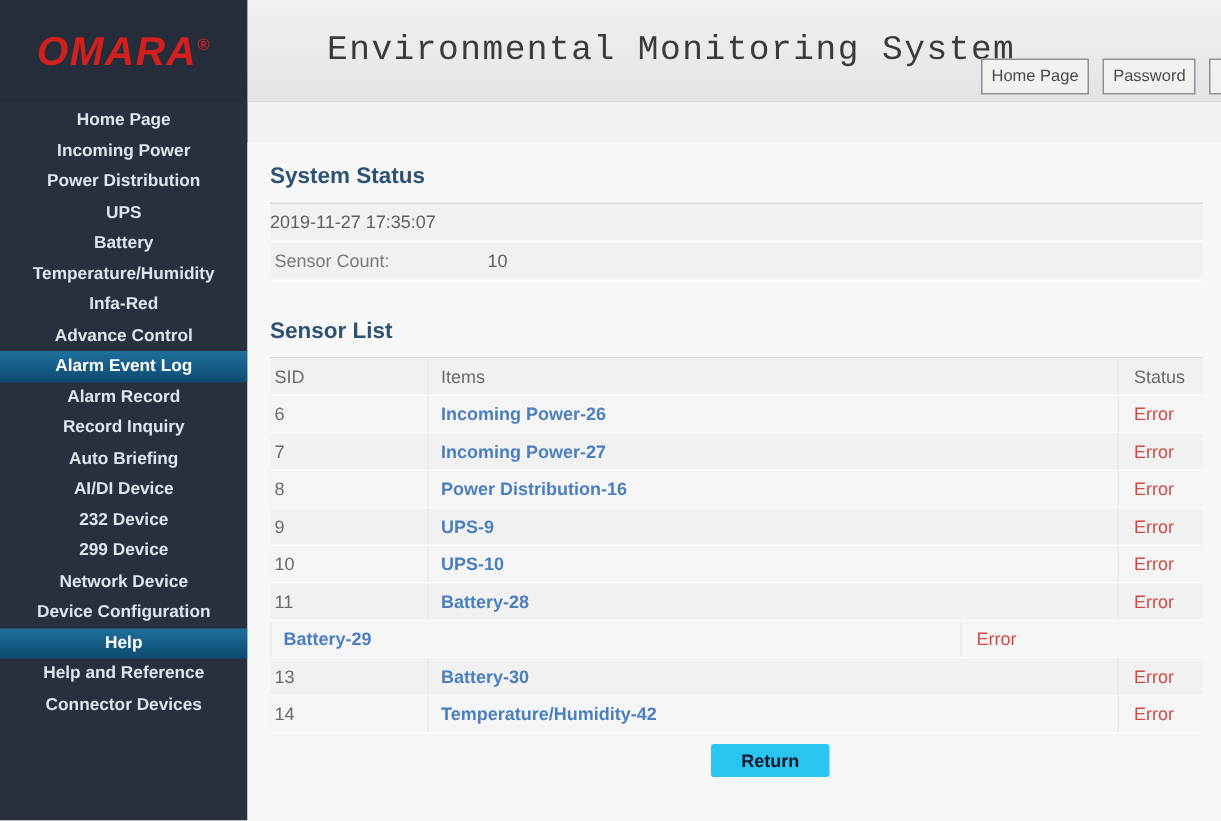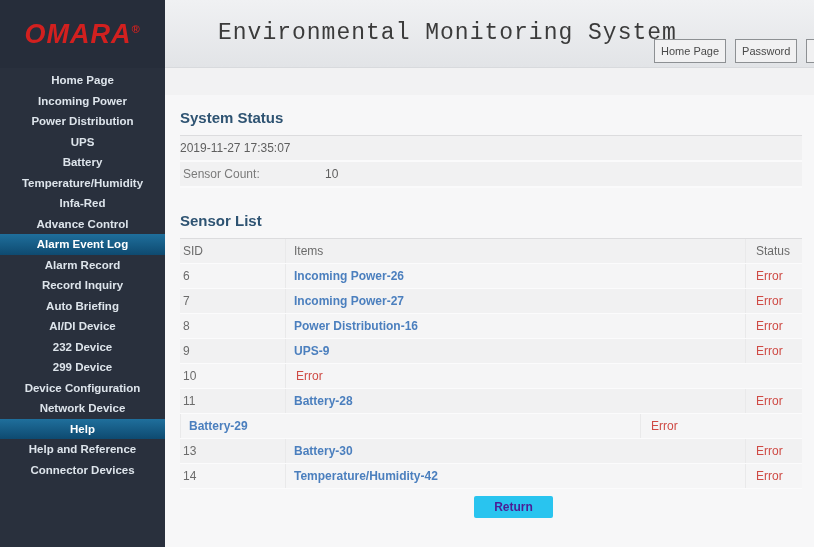--- a/index.html
+++ b/index.html
@@ -84,21 +84,21 @@
   .c-item { width:460px; padding-left:8px; height:100%; display:flex; align-items:center;
             border-left:1px solid #e9e9ea; }
   .c-status { flex:1; padding-left:10px; height:100%; display:flex; align-items:center;
             border-left:1px solid #e9e9ea; color:#6b6b6b; }
   .t-head .c-item, .t-head .c-status { font-weight:normal; color:#6b6b6b; }
   .item-link { color:#4b7fbe; font-weight:bold; cursor:pointer; }
   .status-error { color:#cf4a44; }
 
   .return-wrap { margin-top:7px; text-align:center; padding-left:45px; }
   .return-btn {
-    background:#29c4ef; color:#4c1d95; border:none; border-radius:2px;
+    background:#29c4ef; color:#0f172a; border:none; border-radius:2px;
     font-size:12px; font-weight:bold; padding:4px 20px; cursor:pointer;
   }
 </style>
 </head>
 <body>
 
 <div class="sidebar">
   <div class="logo-area">
     <div class="logo"><span>OMARA</span><span class="reg">®</span></div>
   </div>
@@ -159,25 +159,25 @@
 
       <div class="menu-item">
         <span>232 Device</span>
       </div>
 
       <div class="menu-item">
         <span>299 Device</span>
       </div>
 
       <div class="menu-item">
+        <span>Network Device</span>
+      </div>
+
+      <div class="menu-item">
         <span>Device Configuration</span>
-      </div>
-
-      <div class="menu-item">
-        <span>Network Device</span>
       </div>
 
       <div class="menu-item active">
         <span>Help</span>
       </div>
 
       <div class="menu-item">
         <span>Help and Reference</span>
       </div>
 
@@ -256,20 +256,23 @@
         <div class="c-item">
           <span class="item-link">UPS-9</span>
         </div>
         <div class="c-status">
           <span class="status-error">Error</span>
         </div>
       </div>
 
       <div class="t-row">
         <div class="c-sid">10</div>
+        <div class="c-item">
+          <span class="item-link">UPS-10</span>
+        </div>
         <div class="c-status">
           <span class="status-error">Error</span>
         </div>
       </div>
 
       <div class="t-row">
         <div class="c-sid">11</div>
         <div class="c-item">
           <span class="item-link">Battery-28</span>
         </div>

